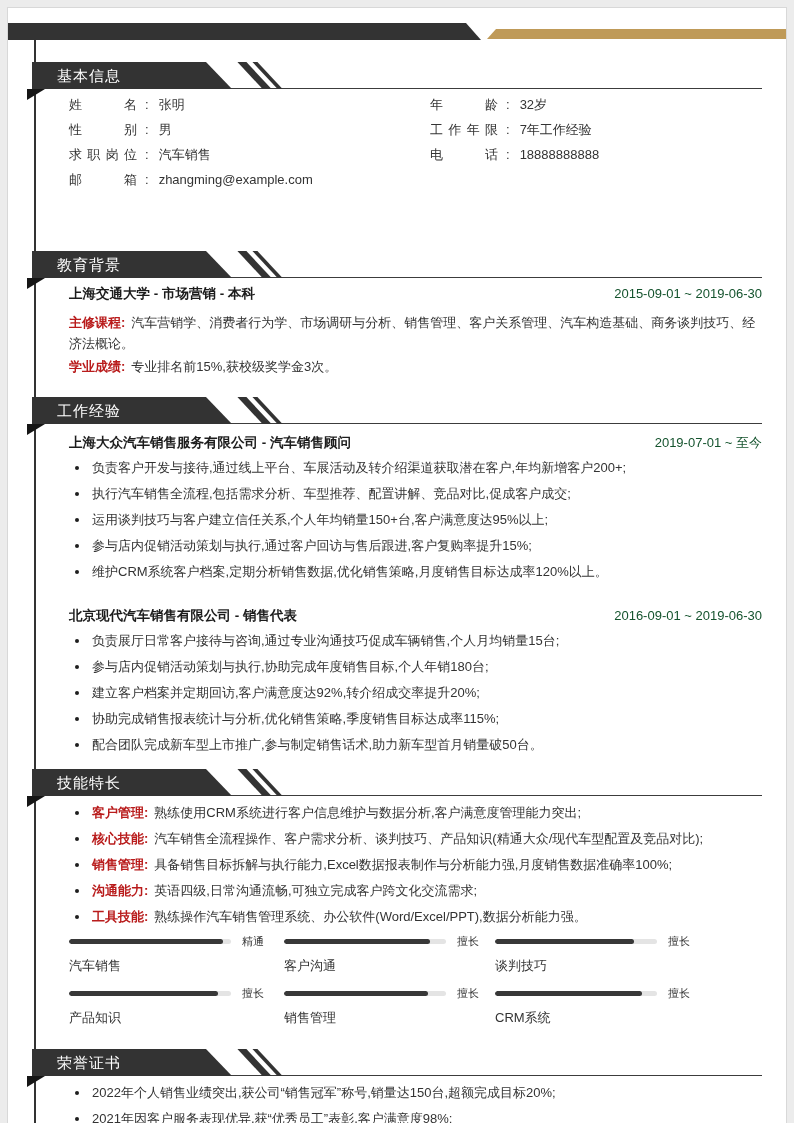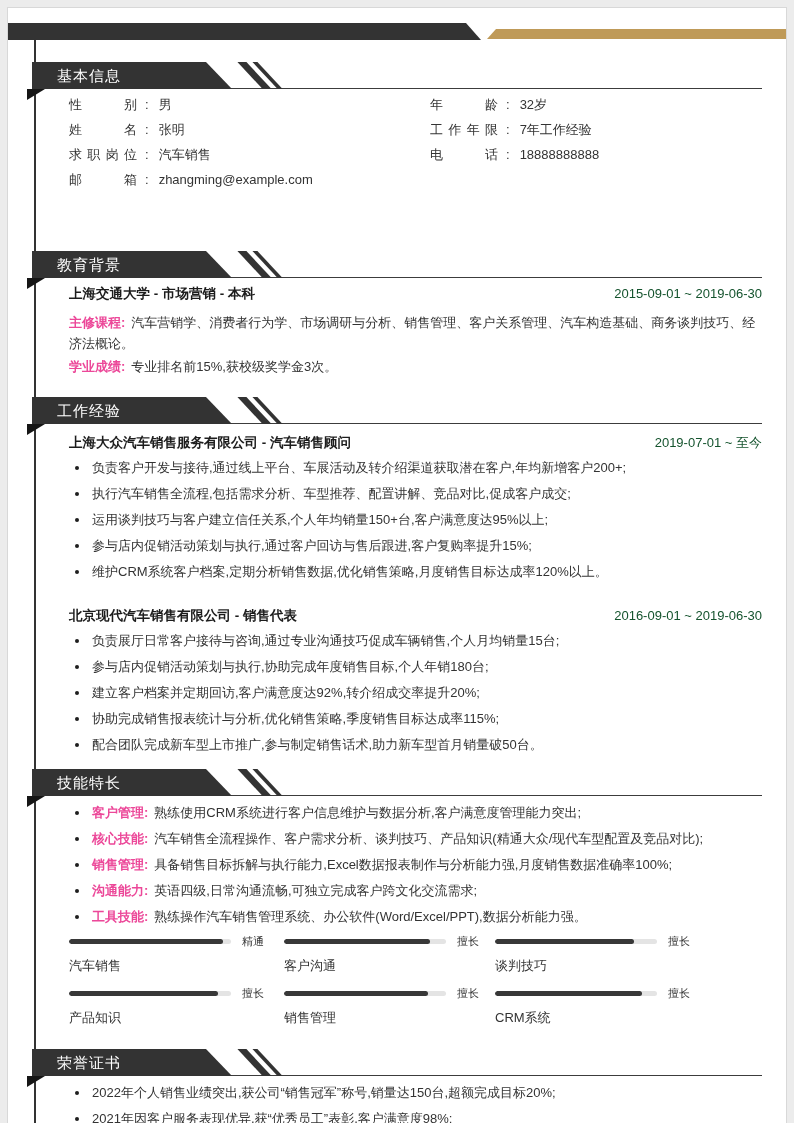--- a/index.html
+++ b/index.html
@@ -54,21 +54,21 @@
   .fcolon{margin-left:8px;color:#333;}
   .fvalue{margin-left:10px;color:#333;}
   
   .entry-header{display:flex;justify-content:space-between;align-items:baseline;line-height:20px;}
   .entry-title{font-weight:700;font-size:13.5px;color:#1c1c1c;}
   .entry-date{font-size:13px;color:#14532d;}
   #edu-header{margin-top:6px;}
   .text-row{font-size:13px;line-height:21px;color:#333;}
   #edu-rows .text-row:first-child{margin-top:8px;}
   #edu-rows .text-row + .text-row{margin-top:2px;}
-  .row-label{font-weight:700;color:#ec4899;margin-right:6px;}
+  .row-label{font-weight:700;color:#b91c1c;margin-right:6px;}
   
   .blist{list-style:none;margin:5px 0 0 0;padding:0;}
   .bullet{position:relative;padding-left:23px;font-size:13px;line-height:20px;margin-bottom:6px;color:#333;}
   .dot{position:absolute;left:6px;top:8px;width:4px;height:4px;background:#1e1e1e;border-radius:50%;}
   .job{margin-top:9px;}
   .job + .job{margin-top:24px;}
   #skill-bullets{margin-top:7px;}
   #honor-bullets{margin-top:7px;}
   
   .bars{display:grid;grid-template-columns:215px 211px auto;row-gap:11px;margin-top:7px;}
@@ -99,22 +99,22 @@
       <div class="ribbon">
         <span class="ribbon-text">基本信息</span>
       </div>
       <div class="stripe s1"></div>
       <div class="stripe s2"></div>
       <div class="fold"></div>
     </div>
     <div class="sec-content">
       <div class="info-cols">
         <div class="info-col left" id="basic-left">
+            <div class="field-row"><span class="flabel">姓名</span><span class="fcolon">:</span><span class="fvalue">张明</span></div>
             <div class="field-row"><span class="flabel">性别</span><span class="fcolon">:</span><span class="fvalue">男</span></div>
-            <div class="field-row"><span class="flabel">姓名</span><span class="fcolon">:</span><span class="fvalue">张明</span></div>
             <div class="field-row"><span class="flabel">求职岗位</span><span class="fcolon">:</span><span class="fvalue">汽车销售</span></div>
             <div class="field-row"><span class="flabel">邮箱</span><span class="fcolon">:</span><span class="fvalue">zhangming@example.com</span></div>
           </div>
         <div class="info-col right" id="basic-right">
             <div class="field-row"><span class="flabel">年龄</span><span class="fcolon">:</span><span class="fvalue">32岁</span></div>
             <div class="field-row"><span class="flabel">工作年限</span><span class="fcolon">:</span><span class="fvalue">7年工作经验</span></div>
             <div class="field-row"><span class="flabel">电话</span><span class="fcolon">:</span><span class="fvalue">18888888888</span></div>
           </div>
       </div>
     </div>

